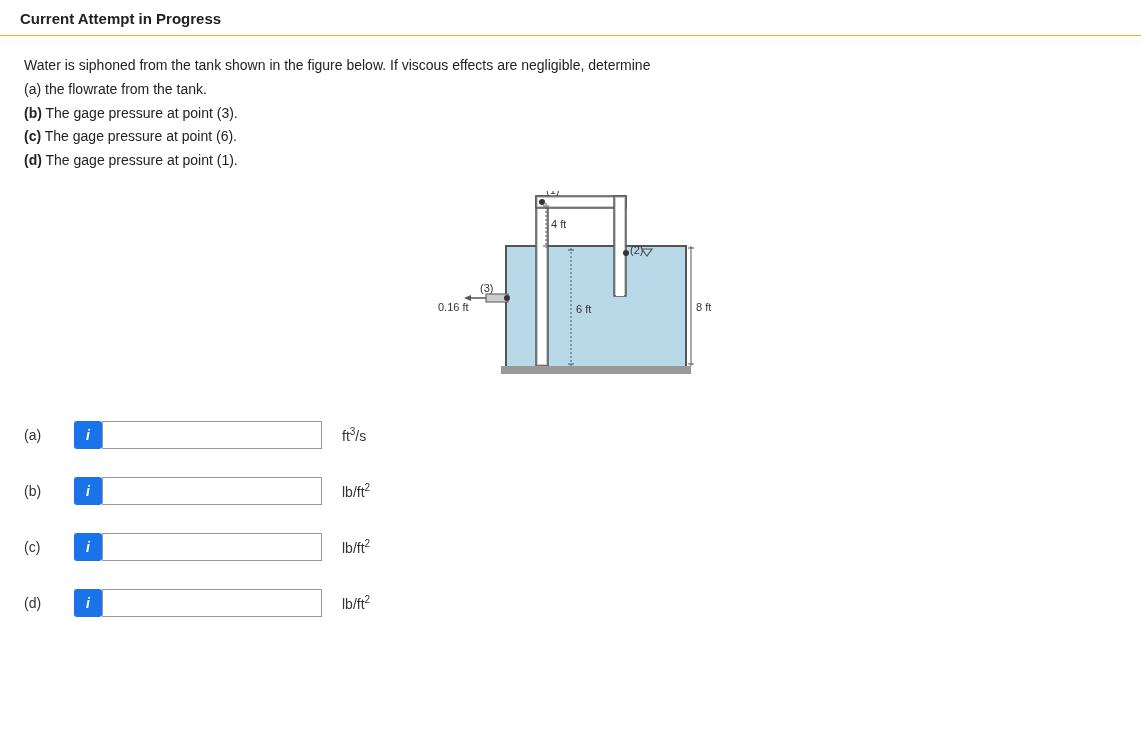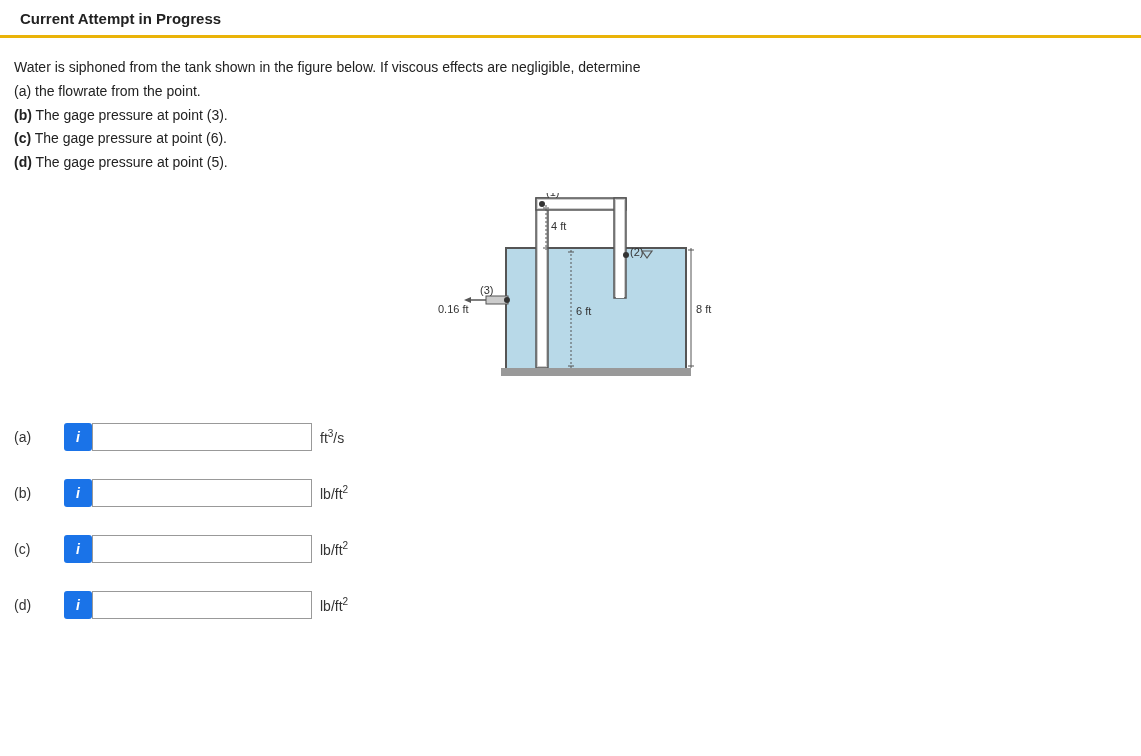--- a/index.html
+++ b/index.html
@@ -6,28 +6,28 @@
     body {
       font-family: Arial, sans-serif;
       font-size: 14px;
       background: #fff;
       color: #222;
       width: 1141px;
       min-height: 756px;
     }
     .header-bar {
       padding: 10px 12px 8px 20px;
-      border-bottom: 3px solid #eab308;
+      border-bottom: 1px solid #eab308;
     }
     .header-title {
       font-weight: bold;
       font-size: 15px;
     }
     .main-content {
-      padding: 18px 14px;
+      padding: 18px 24px;
     }
     .problem-text {
       margin-bottom: 18px;
       line-height: 1.7;
     }
     .problem-text p {
       margin: 0;
     }
     .diagram-area {
       display: flex;
@@ -68,43 +68,43 @@
     }
     .answer-input {
       border: 1px solid #999;
       height: 28px;
       width: 220px;
       padding: 0 4px;
       font-size: 14px;
       outline: none;
     }
     .unit-label {
-      margin-left: 8px;
+      margin-left: 20px;
       font-size: 14px;
       color: #333;
     }
     sup {
       font-size: 10px;
     }
   </style>
 </head>
 <body>
 
 <div class="header-bar">
   <span class="header-title">Current Attempt in Progress</span>
 </div>
 
 <div class="main-content">
 
   <div class="problem-text">
     <p>Water is siphoned from the tank shown in the figure below. If viscous effects are negligible, determine</p>
-    <p><span>(a) the flowrate from the point.</span></p>
+    <p><span>(a) the flowrate from the tank.</span></p>
     <p><strong>(b)</strong><span> The gage pressure at point (3).</span></p>
     <p><strong>(c)</strong><span> The gage pressure at point (6).</span></p>
-    <p><strong>(d)</strong><span> The gage pressure at point (5).</span></p>
+    <p><strong>(d)</strong><span> The gage pressure at point (1).</span></p>
   </div>
 
   <div class="diagram-area">
     <svg width="310" height="200" viewBox="0 0 310 200">
 
       <rect x="90" y="55" width="180" height="120" fill="none" stroke="#555" stroke-width="2"></rect>
 
       <rect x="91" y="56" width="178" height="119" fill="#b8d9e8"></rect>
 
       <rect x="120" y="5" width="12" height="170" fill="#ccc" stroke="#555" stroke-width="1.5"></rect>

